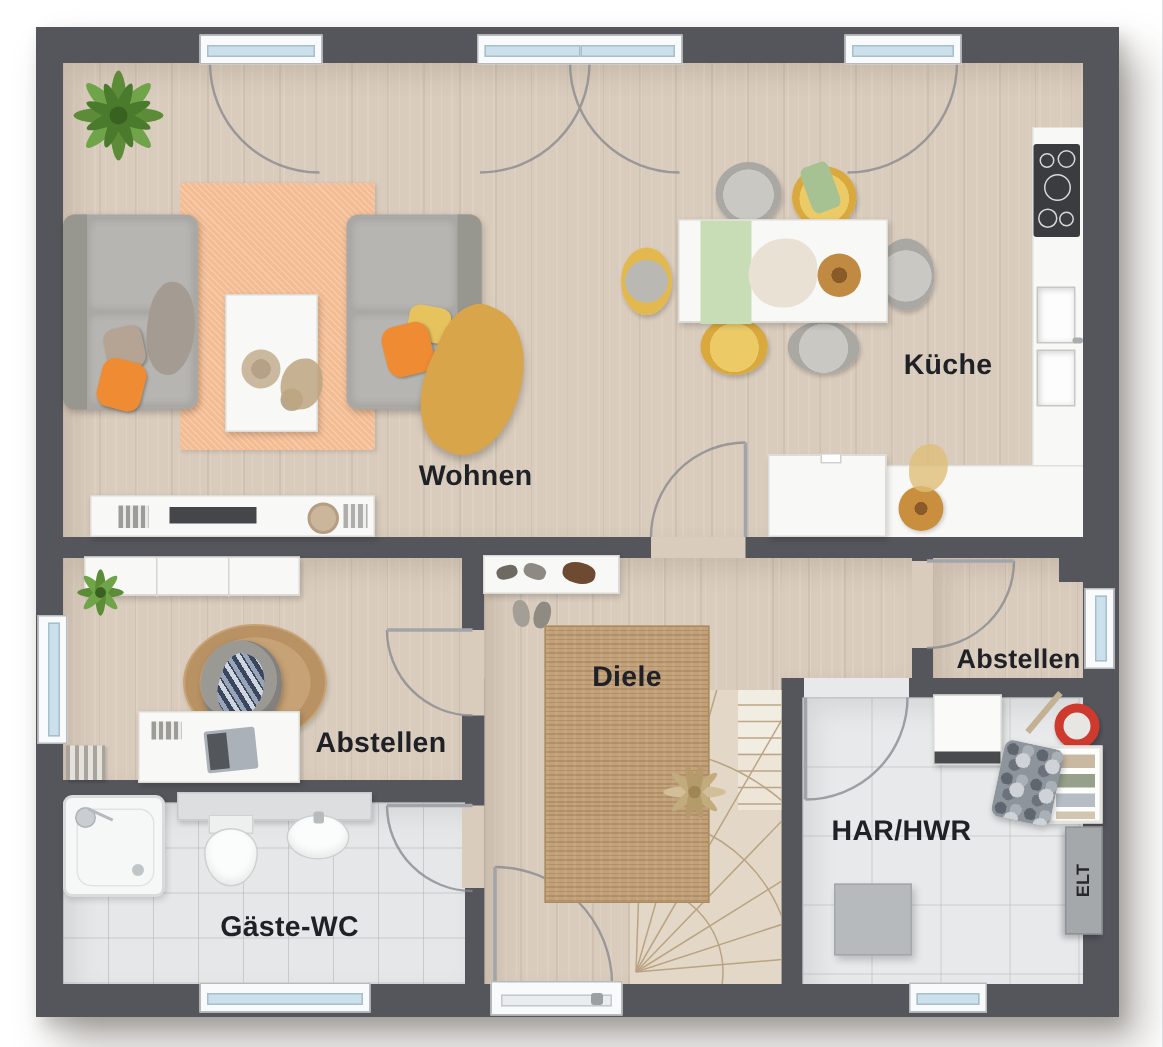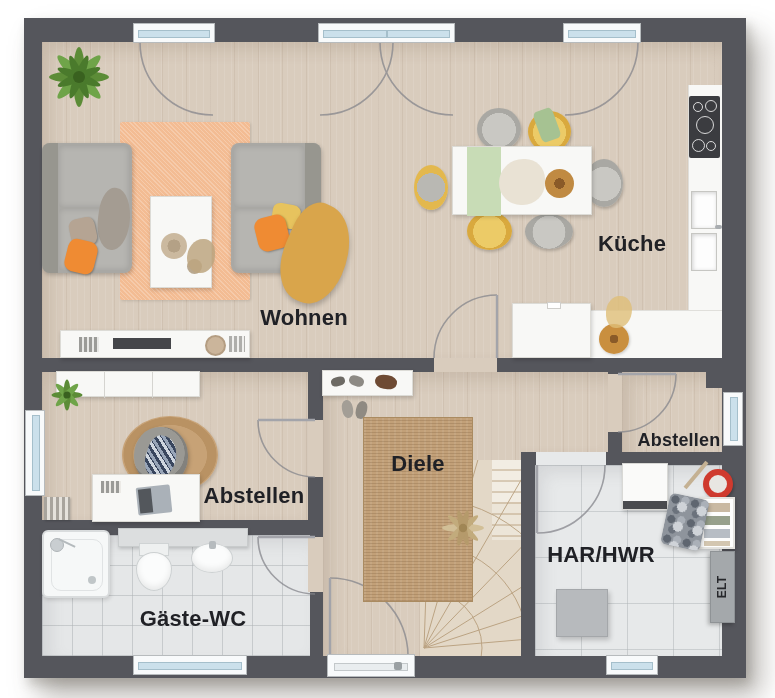--- a/index.html
+++ b/index.html
@@ -19,21 +19,21 @@
                          linear-gradient(90deg, rgba(175,180,182,.55) 1px, transparent 1px);
         background-size:30px 30px;box-shadow:inset 8px 8px 16px rgba(90,95,100,.13);}
   .tile-lg{background-color:#e7e9ea;
         background-image:linear-gradient(rgba(175,180,182,.5) 1px, transparent 1px),
                          linear-gradient(90deg, rgba(175,180,182,.5) 1px, transparent 1px);
         background-size:46px 46px;box-shadow:inset 8px 8px 16px rgba(90,95,100,.13);}
   .solidtile{background:#e7e9ea;}
   .win{background:#f8fafb;border:1px solid #b7bbbd;}
   .glass-h{position:absolute;left:4px;right:4px;top:6px;height:6px;background:#cbe0eb;border:1px solid #a5bfcb;}
   .glass-v{position:absolute;top:4px;bottom:4px;left:6px;width:6px;background:#cbe0eb;border:1px solid #a5bfcb;}
-  .lbl{position:absolute;font-weight:700;font-size:22px;color:#202126;transform:translate(-50%,-50%);
+  .lbl{position:absolute;font-weight:700;font-size:19px;color:#202126;transform:translate(-50%,-50%);
        white-space:nowrap;letter-spacing:.2px;}
   .white-f{background:#f8f8f6;border:1px solid #dcdbd6;box-shadow:1px 2px 4px rgba(0,0,0,.18);}
   .chair{position:absolute;border-radius:50%;box-shadow:1px 2px 3px rgba(0,0,0,.2);}
   .chair.gray{background:radial-gradient(circle at 50% 52%, #c9c8c3 0 54%, #a9a8a3 55%);}
   .chair.yellow{background:radial-gradient(circle at 50% 52%, #eccb67 0 54%, #d9a93e 55%);}
   .chair.yellowgray{background:radial-gradient(circle at 50% 50%, #b9b8b3 0 50%, #e3b84e 51%);}
   .sofa{background:#a9a8a4;border-radius:8px;box-shadow:1px 2px 4px rgba(0,0,0,.22);}
   .cushion{position:absolute;background:#b6b5b1;border-radius:4px;box-shadow:inset 0 0 6px rgba(0,0,0,.12);}
   .pill{position:absolute;border-radius:28%;box-shadow:1px 1px 2px rgba(0,0,0,.28);}
   .rug-living{background-color:#f3bc93;
@@ -294,24 +294,24 @@
       <div class="f" style="left:699px;top:497px;width:36px;height:52px;background:#fdfdfc;border:2px solid #e4e3df;box-shadow:1px 2px 4px rgba(0,0,0,.2);">
         <div style="position:absolute;left:3px;top:4px;width:26px;height:9px;background:#c9b9a2;"></div>
         <div style="position:absolute;left:3px;top:17px;width:26px;height:9px;background:#97a08b;"></div>
         <div style="position:absolute;left:3px;top:30px;width:26px;height:9px;background:#b7bdc4;"></div>
         <div style="position:absolute;left:3px;top:42px;width:26px;height:5px;background:#d3c6b0;"></div>
       </div>
       <div class="f" style="left:665px;top:496px;width:40px;height:52px;transform:rotate(12deg);border-radius:6px;background-color:#8e949c;background-image:radial-gradient(circle at 30% 30%, #5f6670 0 4px, transparent 4px),radial-gradient(circle at 70% 60%, #cfd3d8 0 5px, transparent 5px),radial-gradient(circle at 45% 80%, #6b727c 0 4px, transparent 4px),radial-gradient(circle at 80% 25%, #aab0b8 0 4px, transparent 4px);background-size:20px 20px;box-shadow:1px 2px 4px rgba(0,0,0,.25);"></div>
       <div class="f" style="left:556px;top:589px;width:52px;height:48px;background:#b7babd;border:1px solid #a4a7aa;box-shadow:2px 3px 5px rgba(0,0,0,.2);"></div>
       <div class="f" style="left:710px;top:551px;width:25px;height:72px;background:#a4a8ab;border:1px solid #8f9396;box-shadow:-2px 2px 4px rgba(0,0,0,.25);"></div>
 
-      <div class="lbl" style="left:304px;top:318px;">Wohnen</div>
+      <div class="lbl" style="left:317px;top:318px;">Wohnen</div>
       <div class="lbl" style="left:632px;top:244px;">Küche</div>
       <div class="lbl" style="left:254px;top:496px;">Abstellen</div>
-      <div class="lbl" style="left:418px;top:464px;text-align:right;">Diele</div>
+      <div class="lbl" style="left:418px;top:452px;text-align:right;">Diele</div>
       <div class="lbl" style="left:679px;top:440px;font-size:18px;">Abstellen</div>
       <div class="lbl" style="left:193px;top:619px;">Gäste-WC</div>
       <div class="lbl" style="left:601px;top:555px;">HAR/HWR</div>
       <div class="lbl" style="left:722px;top:587px;font-size:12px;transform:translate(-50%,-50%) rotate(-90deg);color:#26272b;">ELT</div>
 
     </div>
   </div>
 </div>
 
 </body></html>

